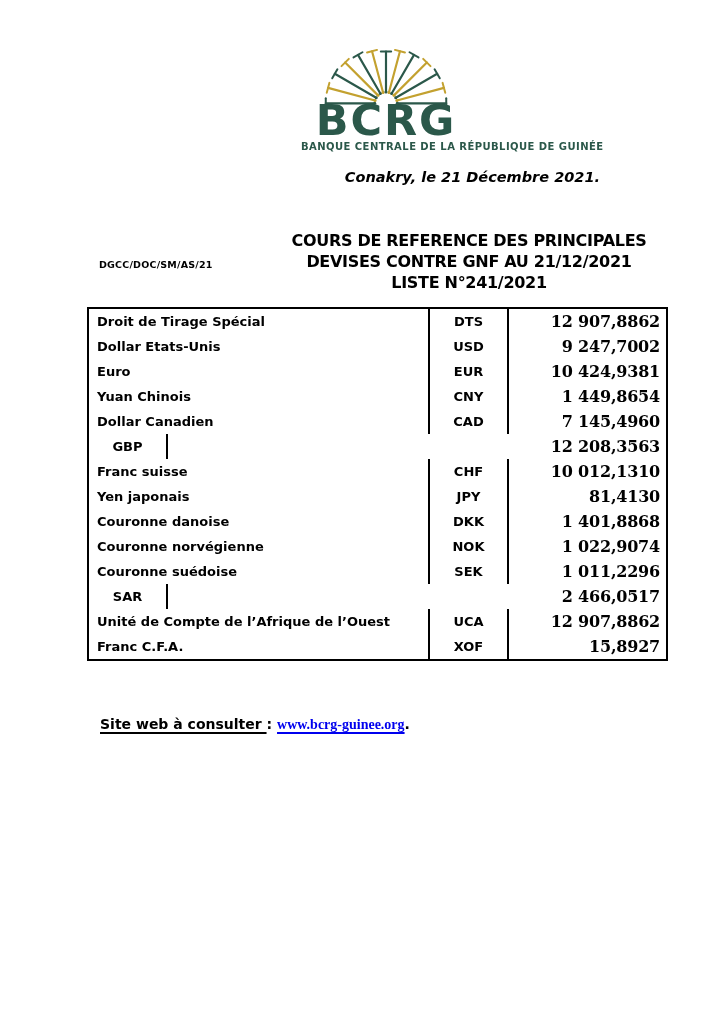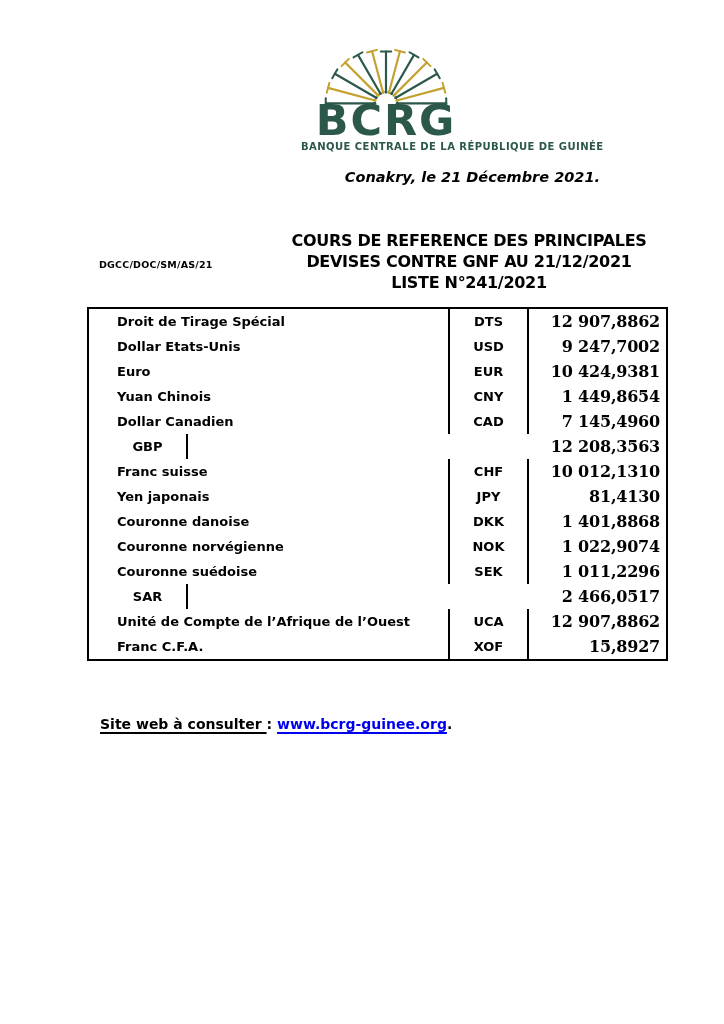--- a/index.html
+++ b/index.html
@@ -84,21 +84,21 @@
     display: flex;
     height: 31px;
     border-bottom: 2px solid #000;
     font-size: 17px;
     font-weight: bold;
   }
   .thead > div { display: flex; align-items: center; justify-content: center; }
   .col-m { width: 341px; border-right: 2px solid #000; }
   .col-c { width: 79px;  border-right: 2px solid #000; }
   .col-r { flex: 1; }
-  .trow { display: flex; height: 25px; padding-left: 20px; }
+  .trow { display: flex; height: 25px; }
   .cell-monnaie {
     width: 341px;
     border-right: 2px solid #000;
     display: flex; align-items: center;
     padding-left: 8px;
     font-size: 13px;
     font-weight: bold;
   }
   .cell-code {
     width: 79px;
@@ -128,20 +128,21 @@
   .footer-label {
     text-decoration: underline;
     text-underline-offset: 3px;
     text-decoration-thickness: 1.5px;
   }
   .site-link {
     text-decoration: underline;
     text-underline-offset: 3px;
     text-decoration-thickness: 1.5px;
     cursor: pointer;
+    font-family: Liberation Serif, serif;
   }
 </style>
 </head>
 <body>
 
 <div class="page">
 
   <div class="logo">
     <svg class="logo-sunburst" width="138" height="64" viewBox="0 0 140 68">
         <line x1="58" y1="62" x2="6" y2="61.99999999999999" stroke="#2B584A" stroke-width="2.3" stroke-linecap="round"></line>

